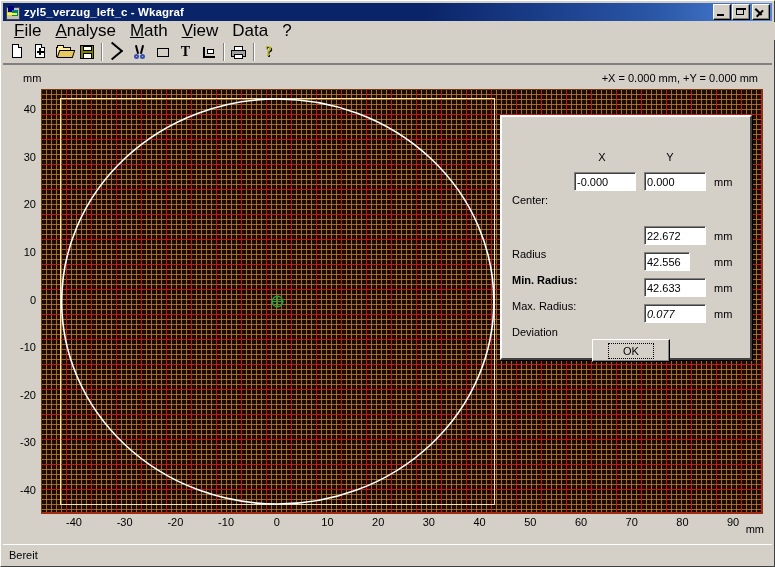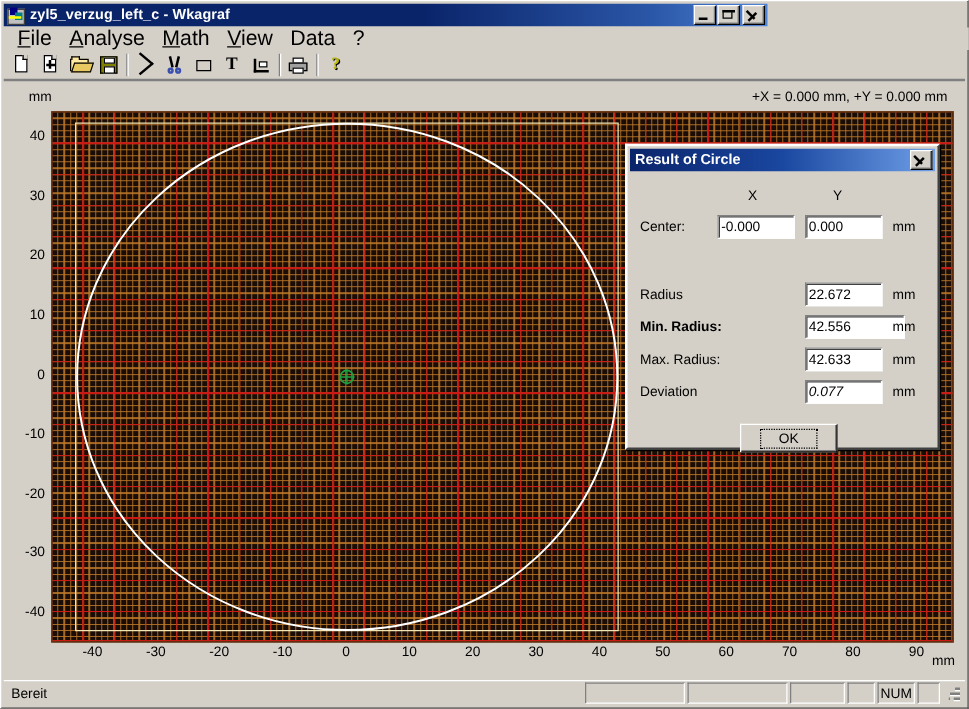--- a/index.html
+++ b/index.html
@@ -16,21 +16,21 @@
     border:2px solid #d4d0c8;
     box-sizing:border-box;
     border-top:1px solid #ffffff;
     border-left:1px solid #ffffff;
     border-right:1px solid #404040;
     border-bottom:1px solid #404040;
   }
 
   
   .titlebar{
-    position:absolute;left:2px;top:2px;width:611px;height:18px;
+    position:absolute;left:2px;top:2px;width:769px;height:18px;
     background:linear-gradient(to right,#0a246a 0%,#0a246a 55%,#2b57a8 85%,#4f85d8 100%);
     display:flex;align-items:center;
   }
   .title-icon{
     width:16px;height:15px;margin-left:2px;margin-right:3px;
     position:relative;flex:0 0 auto;
   }
   .title-icon .g1{position:absolute;left:1px;top:2px;width:12px;height:11px;background:#c0c0c0;border:1px solid #404040;}
   .title-icon .g2{position:absolute;left:3px;top:1px;width:6px;height:6px;background:#000080;}
   .title-icon .g3{position:absolute;left:7px;top:5px;width:6px;height:6px;background:#008080;}
@@ -192,21 +192,21 @@
   }
   .dlg-title-text{color:#fff;font-weight:bold;font-size:11.5px;margin-left:4px;}
   .dlg-close{
     margin-left:auto;margin-right:2px;width:16px;height:14px;background:#d4d0c8;
     border-top:1px solid #ffffff;border-left:1px solid #ffffff;
     border-right:1px solid #000;border-bottom:1px solid #000;
     box-shadow:inset -1px -1px 0 #808080;position:relative;
   }
   .dlg-body{position:absolute;left:2px;top:22px;right:2px;bottom:2px;}
   .colhdr{position:absolute;font-size:11px;color:#000;text-align:center;}
-  .rowlabel{position:absolute;font-size:11px;color:#000;}
+  .rowlabel{position:absolute;font-size:11px;color:#000;margin-top:18px;}
   .field{
     position:absolute;height:19px;background:#ffffff;
     border-top:1px solid #808080;border-left:1px solid #808080;
     border-right:1px solid #ffffff;border-bottom:1px solid #ffffff;
     box-shadow: inset 1px 1px 0 #404040;
     box-sizing:border-box;
     font-size:11px;color:#000;display:flex;align-items:center;padding-left:2px;
     font-family:"Liberation Sans",sans-serif;
   }
   .unitmm{position:absolute;font-size:11px;color:#000;}
@@ -377,72 +377,48 @@
         </svg>
       <svg class="center-mark" id="center-mark" viewBox="0 0 13 13" xmlns="http://www.w3.org/2000/svg" style="left: 235.775px; top: 211.5px;">
         <circle cx="6.5" cy="6.5" r="5.2" fill="none" stroke="#1f9f3f" stroke-width="1.4"></circle>
         <line x1="6.5" y1="0.4" x2="6.5" y2="12.6" stroke="#1f9f3f" stroke-width="1.2"></line>
         <line x1="0.4" y1="6.5" x2="12.6" y2="6.5" stroke="#1f9f3f" stroke-width="1.2"></line>
       </svg>
     </div>
   </div>
 
   <div class="dialog">
-    <div class="dlg-title">
-      <div class="dlg-title-text">Result of Circle</div>
-      <div class="dlg-close">
-        <i class="gl-x1" style="position:absolute;background:#000;display:block;"></i>
-        <i class="gl-x2" style="position:absolute;background:#000;display:block;"></i>
-      </div>
-    </div>
     <div class="dlg-body">
       <div class="colhdr" style="left:72px;top:12px;width:52px;">X</div>
       <div class="colhdr" style="left:140px;top:12px;width:52px;">Y</div>
 
       <div class="rowlabel" style="left:8px;top:37px;">Center:</div>
       <div class="field" style="left:70px;top:33px;width:62px;">-0.000</div>
       <div class="field" style="left:140px;top:33px;width:62px;">0.000</div>
       <div class="unitmm" style="left:210px;top:37px;">mm</div>
 
       <div class="rowlabel" style="left:8px;top:91px;">Radius</div>
       <div class="field" style="left:140px;top:87px;width:62px;">22.672</div>
       <div class="unitmm" style="left:210px;top:91px;">mm</div>
 
       <div class="rowlabel" style="left:8px;top:117px;font-weight:bold;">Min. Radius:</div>
-      <div class="field" style="left:140px;top:113px;width:80px;">42.556</div>
+      <div class="field" style="left:140px;top:113px;width:46px;">42.556</div>
       <div class="unitmm" style="left:210px;top:117px;">mm</div>
 
       <div class="rowlabel" style="left:8px;top:143px;">Max. Radius:</div>
       <div class="field" style="left:140px;top:139px;width:62px;">42.633</div>
       <div class="unitmm" style="left:210px;top:143px;">mm</div>
 
       <div class="rowlabel" style="left:8px;top:169px;">Deviation</div>
       <div class="field" style="left:140px;top:165px;width:62px;font-style:italic;">0.077</div>
       <div class="unitmm" style="left:210px;top:169px;">mm</div>
 
       <div class="okbtn">
           <span>OK</span>
         </div>
     </div>
   </div>
 
   <div class="statusbar">
     <div class="st-text">Bereit</div>
-    <div class="st-panels">
-      <div class="st-panel" style="width:80px;"></div>
-      <div class="st-panel" style="width:80px;"></div>
-      <div class="st-panel" style="width:44px;"></div>
-      <div class="st-panel" style="width:22px;"></div>
-      <div class="st-panel" style="width:30px;">NUM</div>
-      <div class="st-panel" style="width:18px;"></div>
-      <div class="grip">
-        <i style="left:8px;top:10px;width:5px;"></i>
-          <b style="left:8px;top:12px;width:5px;"></b>
-        <i style="left:4px;top:10px;width:1px;"></i>
-        <i style="left:5px;top:6px;width:8px;"></i>
-          <b style="left:5px;top:8px;width:8px;"></b>
-        <i style="left:9px;top:2px;width:4px;"></i>
-          <b style="left:9px;top:4px;width:4px;"></b>
-      </div>
-    </div>
   </div>
 
 </div>
 
 </body></html>

